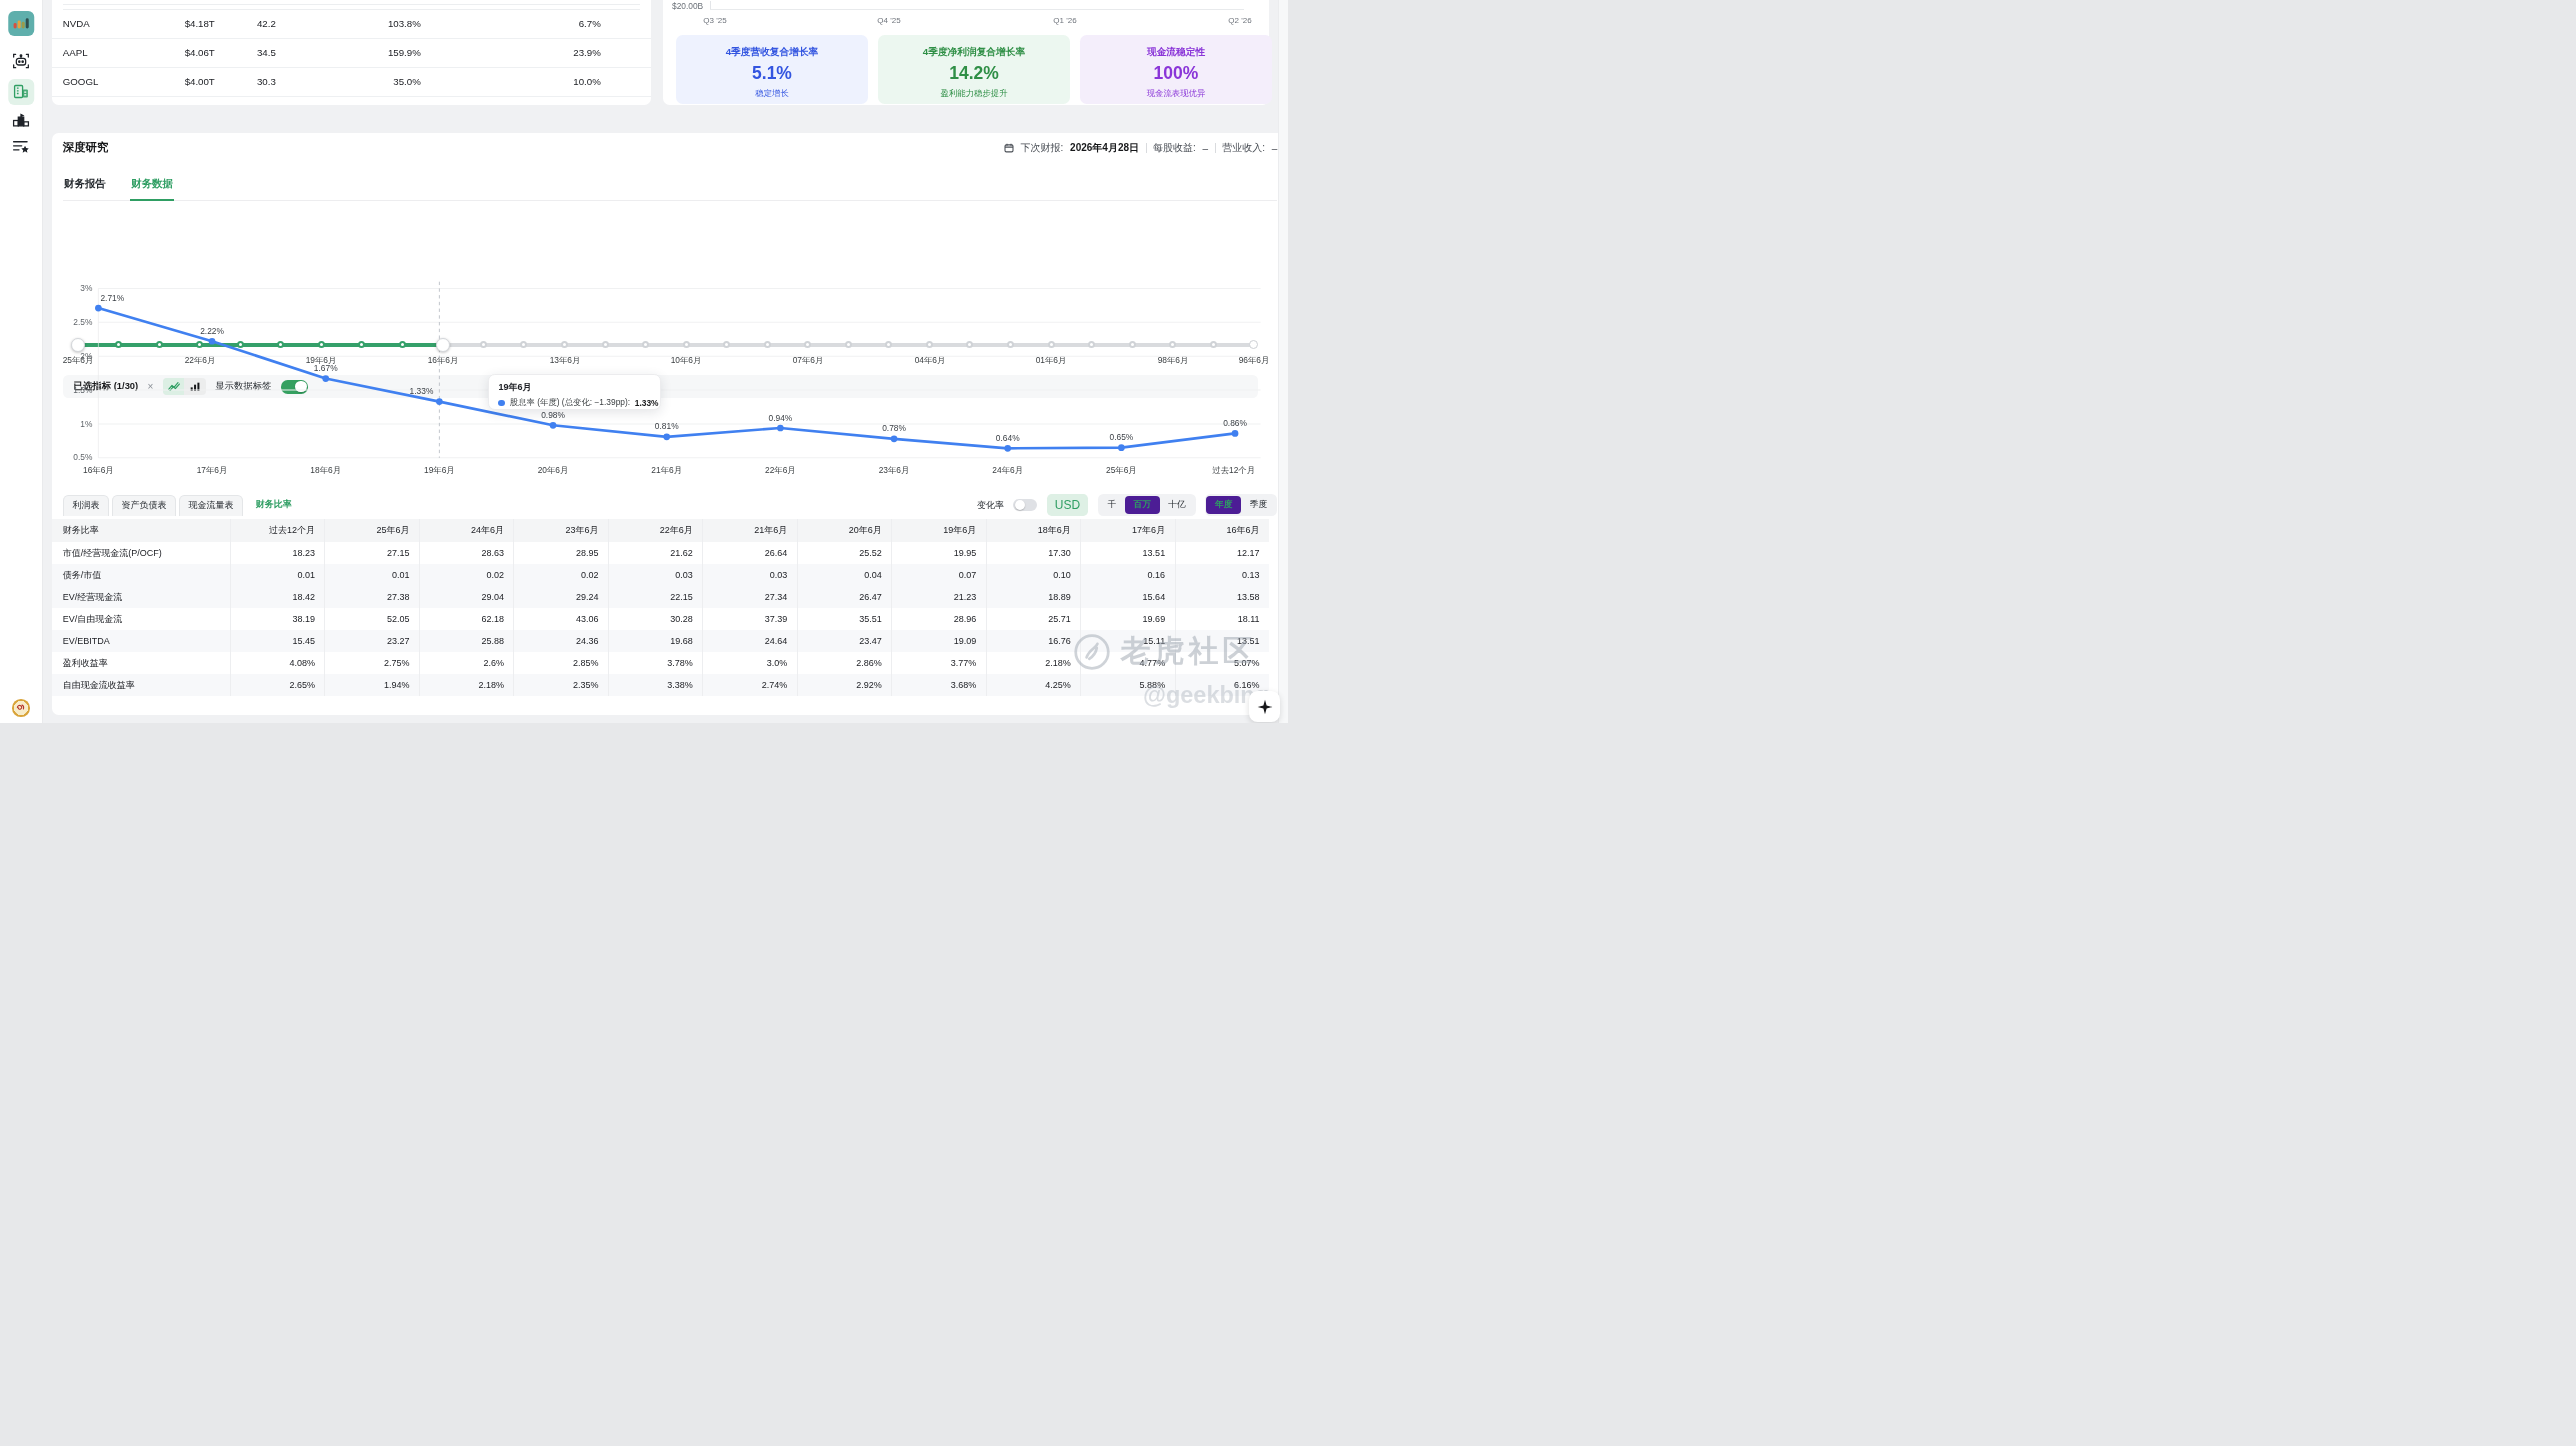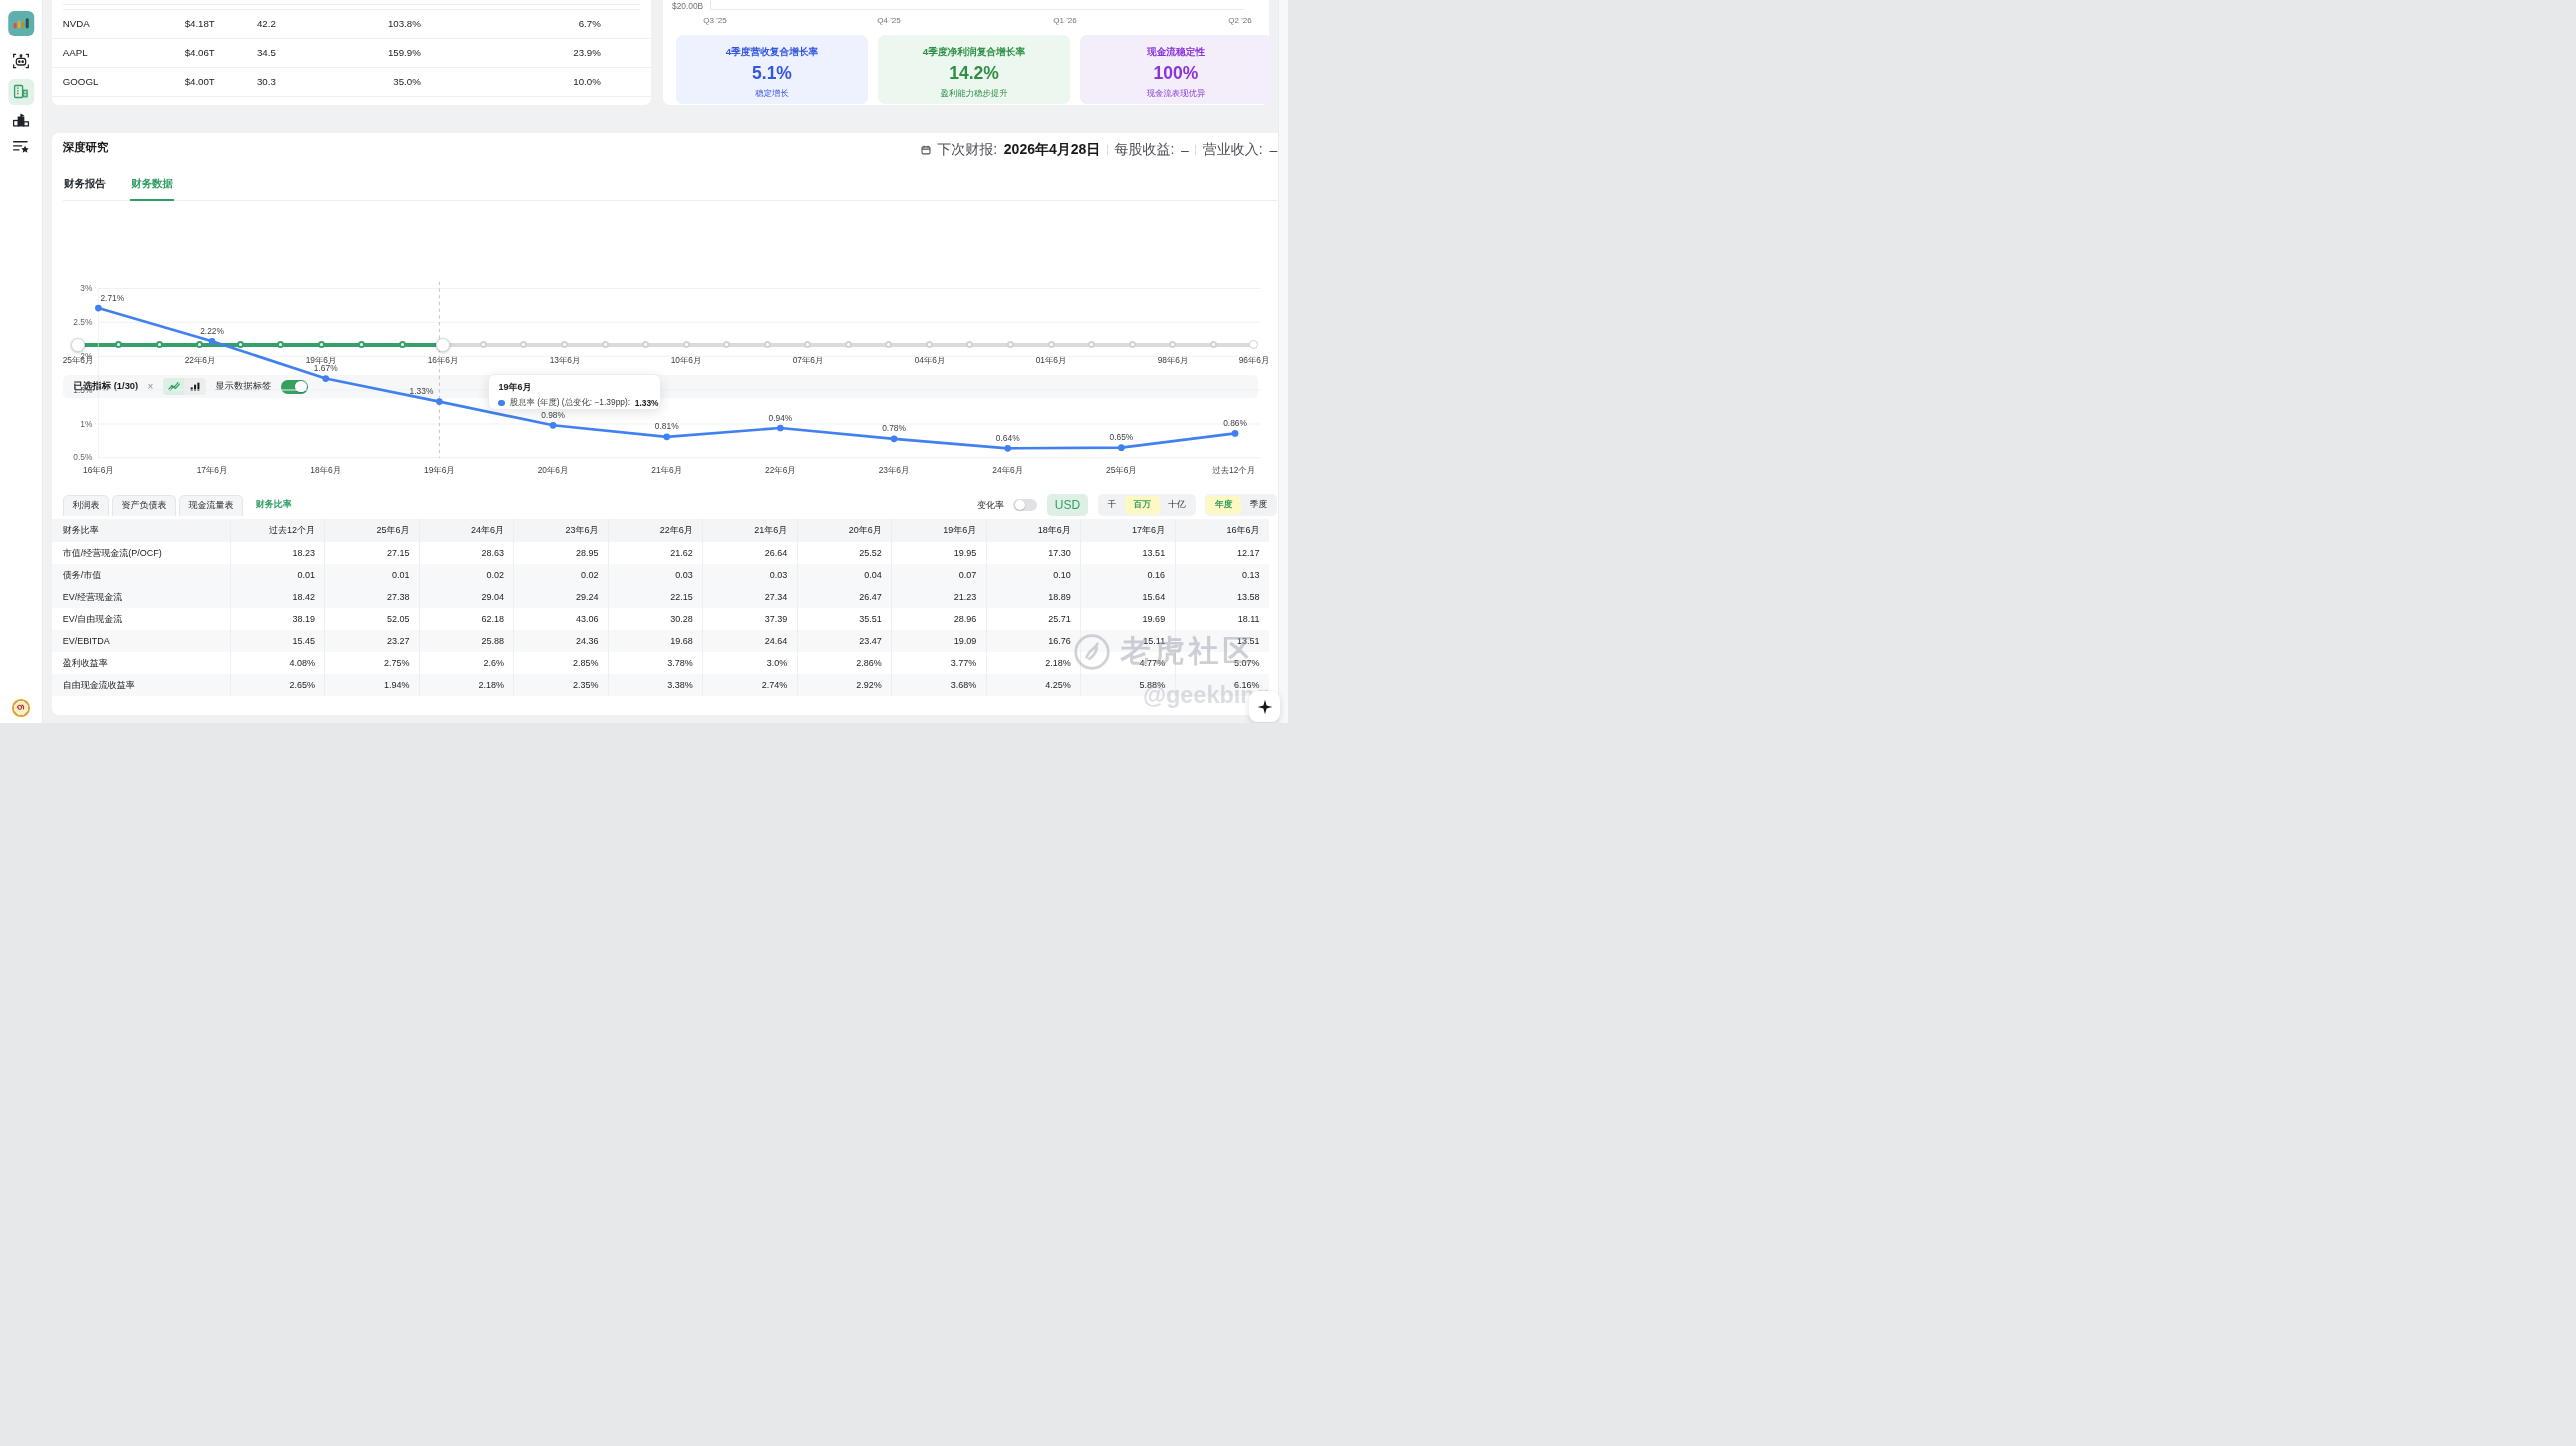--- a/index.html
+++ b/index.html
@@ -24,21 +24,21 @@
   .mini-axis{position:absolute;left:710px;top:1.3px;width:0.7px;height:8px;background:#e3e5e8;}
   .mini-grid{position:absolute;left:710px;top:8.7px;width:534px;height:1.3px;background:#e8eaec;}
   .mini-x{position:absolute;top:16px;font-size:8px;color:#70757d;transform:translateX(-50%);}
   .metric-card{position:absolute;top:35px;width:192px;height:69px;border-radius:6.7px;text-align:center;}
   .metric-title{font-size:9.7px;font-weight:700;margin-top:10.8px;}
   .metric-value{font-size:17.5px;font-weight:800;margin-top:4px;}
   .metric-caption{font-size:8.4px;margin-top:4.7px;}
   
   .research-card{left:52px;top:133px;width:1236px;height:582px;overflow:hidden;}
   .research-title{position:absolute;left:10.8px;top:6.7px;font-size:11.4px;font-weight:800;color:#17181a;}
-  .report-info{position:absolute;right:10.8px;top:8px;display:flex;align-items:center;gap:6.7px;font-size:14px;color:#4a4f56;margin-left:32px;}
+  .report-info{position:absolute;right:10.8px;top:8px;display:flex;align-items:center;gap:6.7px;font-size:10px;color:#4a4f56;margin-left:32px;}
   .report-date{font-weight:700;color:#17181a;}
   .vdiv{width:0.7px;height:10.8px;background:#d9dbde;}
   .tabs-row{position:absolute;left:10.8px;top:39px;right:10.8px;height:28px;border-bottom:0.7px solid #ededef;}
   .r-tab{display:inline-block;margin-right:23px;padding:5.4px 1.3px 7.4px;font-size:10.4px;font-weight:700;color:#24292e;cursor:pointer;
     border-bottom:2px solid transparent;}
   .r-tab.active{color:#2f9e63;border-bottom-color:#2f9e63;}
   
   .tl-track{position:absolute;height:4px;border-radius:2px;top:210px;}
   .tl-dot{position:absolute;box-sizing:border-box;background:#fff;border-radius:50%;}
   .tl-label{position:absolute;top:222px;transform:translateX(-50%);font-size:8.4px;color:#3c4043;}
@@ -67,21 +67,21 @@
   .tooltip-val{font-weight:800;color:#17181a;}
   
   .st-tabs{position:absolute;left:10.8px;top:360px;display:flex;align-items:flex-end;}
   .st-tab{height:20px;display:flex;align-items:center;padding:0 8.7px;font-size:9px;color:#24292e;background:#f4f5f6;
     border:0.7px solid #e4e6e8;border-bottom:none;border-radius:5.4px 5.4px 0 0;margin-right:2.7px;cursor:pointer;}
   .st-tab.active{background:#fff;border-color:transparent;color:#2f9e63;font-weight:700;height:21.5px;}
   .st-ctrls{position:absolute;right:10.8px;top:361px;display:flex;align-items:center;gap:9.4px;}
   .chip{background:#def0e5;color:#2f9e63;font-size:12px;font-weight:400;border-radius:4.7px;padding:4px 8px;cursor:pointer;}
   .seg{display:flex;background:#f1f2f4;border-radius:5.4px;padding:1.3px;}
   .seg-item{font-size:8.7px;color:#24292e;padding:3.4px 8.7px;border-radius:4px;cursor:pointer;}
-  .seg-item.active{background:#fef9c3;color:#2f9e63;font-weight:700;}
+  .seg-item.active{background:#4c1d95;color:#2f9e63;font-weight:700;}
   
   .fin-table{position:absolute;left:0;top:386px;width:1217px;}
   .ft-row{display:grid;grid-template-columns:178px repeat(11,1fr);height:22px;align-items:center;font-size:9px;}
   .ft-row.header{height:23px;background:#f4f5f6;color:#24292e;}
   .ft-row.stripe{background:#f7f8fa;}
   .ft-cell{padding-right:9.4px;text-align:right;height:100%;display:flex;align-items:center;justify-content:flex-end;
     border-left:0.7px solid #edeef0;box-sizing:border-box;color:#202227;}
   .ft-cell.label{justify-content:flex-start;padding-left:10.8px;border-left:none;}
   
   .watermark{position:absolute;left:1073px;top:631px;display:flex;align-items:center;gap:9.4px;z-index:8;pointer-events:none;}

